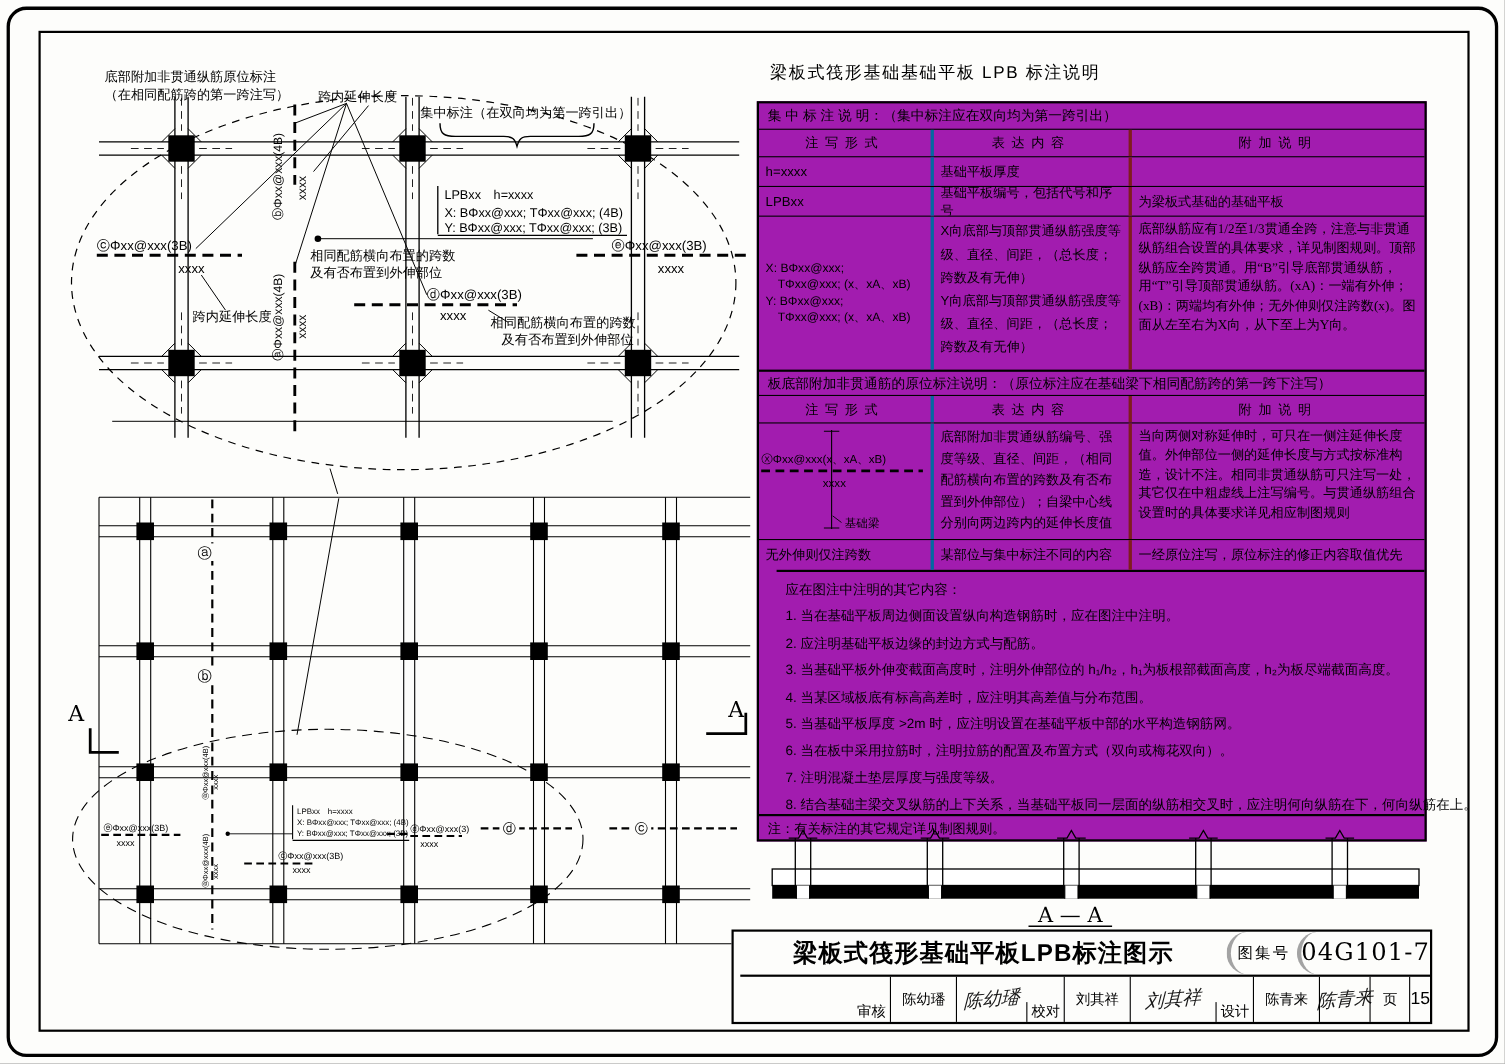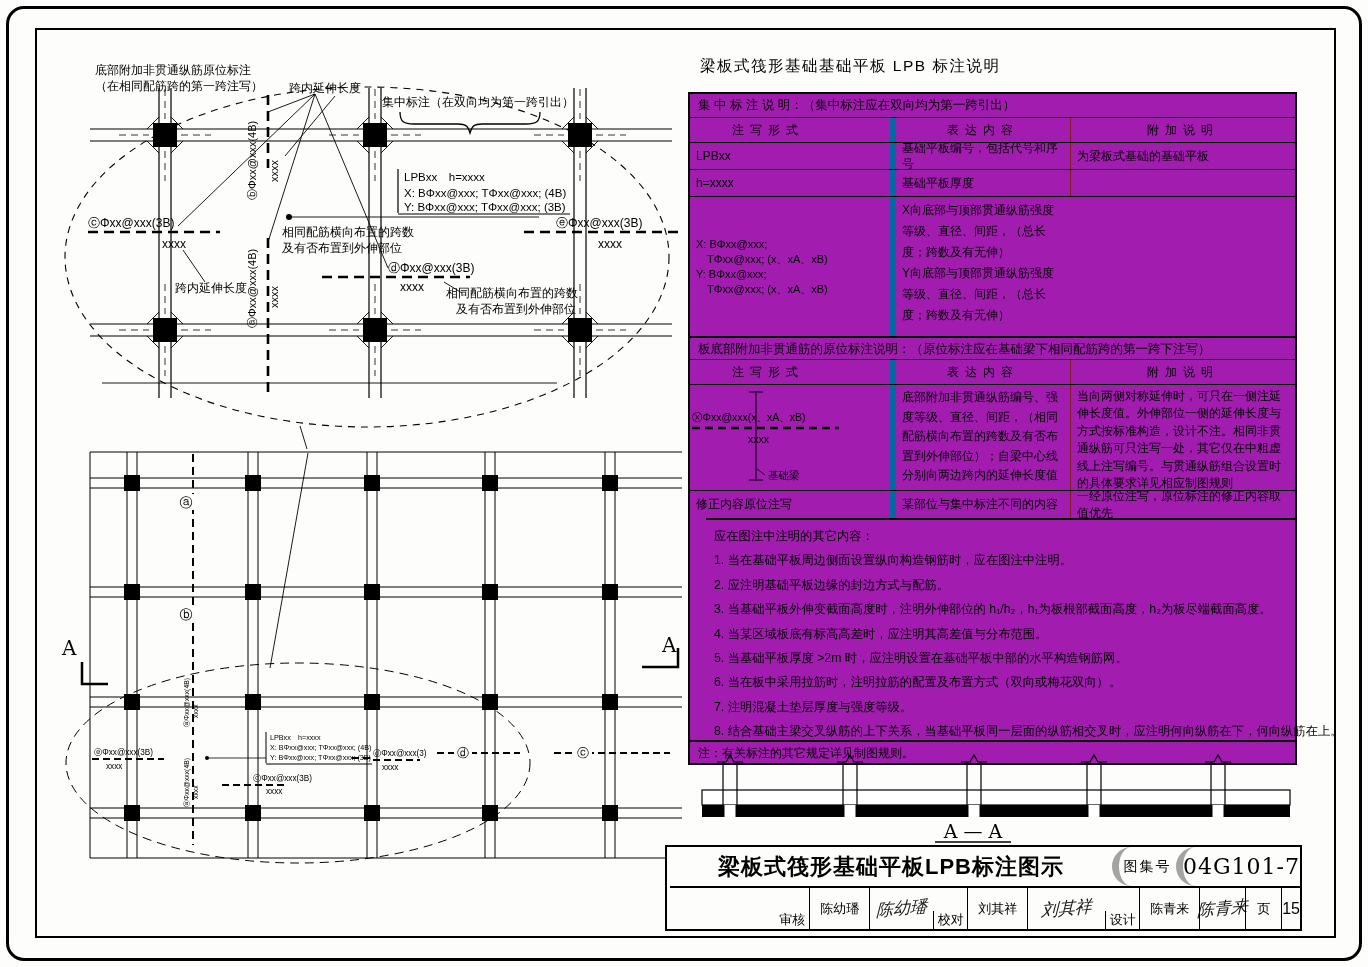--- a/index.html
+++ b/index.html
@@ -19,22 +19,22 @@
   .rtitle{position:absolute;left:700px;top:56px;font-size:15.5px;letter-spacing:1.5px;font-weight:500;}
 
   .tbl{position:absolute;left:688px;top:92px;width:609px;border:2px solid #000;
        font-size:12px;line-height:1.35;box-sizing:border-box;background:#a21caf;}
   .row{display:flex;border-top:1px solid #000;box-sizing:border-box;}
   .row:first-child{border-top:0;}
   .band{display:block;padding:3px 8px;height:23px;box-sizing:border-box;font-size:12.5px;}
   .bt2{border-top:2px solid #000;}
   .cell{box-sizing:border-box;padding:3px 6px;overflow:hidden;}
   .c1{width:156px;flex:none;}
-  .c2{width:180px;flex:none;border-left:6px solid #0369a1;margin-left:44px;}
-  .c3{flex:1;border-left:1px solid #7f1d1d;font-family:Liberation Serif, serif;}
+  .c2{width:180px;flex:none;border-left:3px solid #0369a1;}
+  .c3{flex:1;border-left:3px solid #7f1d1d;font-family:Liberation Serif, serif;}
   .hdr{height:25px;}
   .hdr .cell{display:flex;align-items:center;justify-content:center;letter-spacing:6px;padding:0;}
   .h27{height:27px;}.h27 .cell{display:flex;align-items:center;}
   .hxy{height:140px;}
   .hg{height:106px;}
   .hm{height:28px;}.hm .cell{display:flex;align-items:center;}
   .pre{white-space:pre-line;}
   .vcen{display:flex;align-items:center;}
   .lh21{line-height:21px;}
   .lh17{line-height:17.4px;font-size:12px;}
@@ -42,21 +42,21 @@
   .xy1{font-size:11px;line-height:15px;}
   .others{padding:4px 8px;height:222px;box-sizing:border-box;font-size:12.3px;margin-left:16px;}
   .others div{line-height:24.4px;white-space:nowrap;}
   .foot{padding:3px 8px;height:23px;box-sizing:border-box;}
 
   .tb{position:absolute;left:665px;top:845px;width:637px;height:86px;border:2.5px solid #000;
       box-sizing:border-box;display:flex;flex-direction:column;background:#fdfdfb;align-items:flex-end;}
   .tb-top{display:flex;height:51px;border-bottom:2px solid #000;}
   .tb-title{width:442px;display:flex;align-items:center;justify-content:center;
             font-size:22px;font-weight:bold;letter-spacing:1px;}
-  .tb-cell{border-left:7px solid #a3a3a3;display:flex;align-items:center;justify-content:center;box-sizing:border-box;border-radius:20px;}
+  .tb-cell{border-left:4px solid #a3a3a3;display:flex;align-items:center;justify-content:center;box-sizing:border-box;border-radius:20px;}
   .tb-atlas-label{width:64px;font-size:14px;letter-spacing:2px;}
   .tb-atlas-no{flex:1;font-size:22px;font-family:"DejaVu Serif","Liberation Serif",serif;letter-spacing:1px;}
   .tb-bot{display:flex;flex:1;font-size:13px;}
   .tb-bot>div{border-left:1px solid #000;display:flex;align-items:center;justify-content:center;
               box-sizing:border-box;overflow:visible;}
   .tb-bot>div:first-child{border-left:0;}
   .w34{width:34px;margin-top:23px;}.w60{width:60px;}.w64{width:64px;}.w78{width:78px;}.w46{width:46px;}.w36{width:36px;}
   .wfl{flex:1;font-size:16px;}
   .sig{font-family:"DejaVu Serif","Liberation Serif",serif;font-style:italic;font-size:17px;
        transform:rotate(-5deg) skewX(-6deg);white-space:nowrap;opacity:.9;}
@@ -238,36 +238,37 @@
   <div class="rtitle">梁板式筏形基础基础平板 LPB 标注说明</div>
 
   <div class="tbl">
     <div class="row band">集 中 标 注 说 明：（集中标注应在双向均为第一跨引出）</div>
     <div class="row hdr">
       <div class="cell c1">注写形式</div>
       <div class="cell c2">表达内容</div>
       <div class="cell c3">附加说明</div>
     </div>
     <div class="row h27">
+      <div class="cell c1">h=xxxx</div>
+      <div class="cell c2">基础平板厚度</div>
+      <div class="cell c3"></div>
+    </div>
+    <div class="row h27">
       <div class="cell c1">LPBxx</div>
       <div class="cell c2">基础平板编号，包括代号和序号</div>
       <div class="cell c3">为梁板式基础的基础平板</div>
-    </div>
-    <div class="row h27">
-      <div class="cell c1">h=xxxx</div>
-      <div class="cell c2">基础平板厚度</div>
-      <div class="cell c3"></div>
     </div>
     <div class="row hxy">
       <div class="cell c1 pre vcen xy1">X: BΦxx@xxx;
 　TΦxx@xxx; (x、xA、xB)
 Y: BΦxx@xxx;
 　TΦxx@xxx; (x、xA、xB)</div>
       <div class="cell c2 pre lh21">X向底部与顶部贯通纵筋强度等级、直径、间距，（总长度；跨数及有无伸）
 Y向底部与顶部贯通纵筋强度等级、直径、间距，（总长度；跨数及有无伸）</div>
+      <div class="cell c3 lh17">底部纵筋应有1/2至1/3贯通全跨，注意与非贯通纵筋组合设置的具体要求，详见制图规则。顶部纵筋应全跨贯通。用“B”引导底部贯通纵筋，用“T”引导顶部贯通纵筋。(xA)：一端有外伸；(xB)：两端均有外伸；无外伸则仅注跨数(x)。图面从左至右为X向，从下至上为Y向。</div>
     </div>
     <div class="row band bt2">板底部附加非贯通筋的原位标注说明：（原位标注应在基础梁下相同配筋跨的第一跨下注写）</div>
     <div class="row hdr">
       <div class="cell c1">注写形式</div>
       <div class="cell c2">表达内容</div>
       <div class="cell c3">附加说明</div>
     </div>
     <div class="row hg">
       <div class="cell c1" style="padding:0;">
         <svg viewBox="0 0 154 104" width="154" height="104">
@@ -276,21 +277,21 @@
           <path d="M2,43 H149" stroke="#000" stroke-width="2.5" stroke-dasharray="8 5"></path>
           <text x="58" y="58" font-size="10.5">xxxx</text>
           <path d="M75,90 L67,84" stroke="#000" stroke-width=".8"></path>
           <text x="78" y="94" font-size="10.5" class="cjk">基础梁</text>
         </svg>
       </div>
       <div class="cell c2 lh20">底部附加非贯通纵筋编号、强度等级、直径、间距，（相同配筋横向布置的跨数及有否布置到外伸部位）；自梁中心线分别向两边跨内的延伸长度值</div>
       <div class="cell c3 lh17">当向两侧对称延伸时，可只在一侧注延伸长度值。外伸部位一侧的延伸长度与方式按标准构造，设计不注。相同非贯通纵筋可只注写一处，其它仅在中粗虚线上注写编号。与贯通纵筋组合设置时的具体要求详见相应制图规则</div>
     </div>
     <div class="row hm">
-      <div class="cell c1">修正内容原位注写</div>
+      <div class="cell c1">无外伸则仅注跨数</div>
       <div class="cell c2">某部位与集中标注不同的内容</div>
       <div class="cell c3">一经原位注写，原位标注的修正内容取值优先</div>
     </div>
     <div class="row others bt2" style="display:block;">
       <div>应在图注中注明的其它内容：</div>
       <div>1. 当在基础平板周边侧面设置纵向构造钢筋时，应在图注中注明。</div>
       <div>2. 应注明基础平板边缘的封边方式与配筋。</div>
       <div>3. 当基础平板外伸变截面高度时，注明外伸部位的 h₁/h₂，h₁为板根部截面高度，h₂为板尽端截面高度。</div>
       <div>4. 当某区域板底有标高高差时，应注明其高差值与分布范围。</div>
       <div>5. 当基础平板厚度 &gt;2m 时，应注明设置在基础平板中部的水平构造钢筋网。</div>

